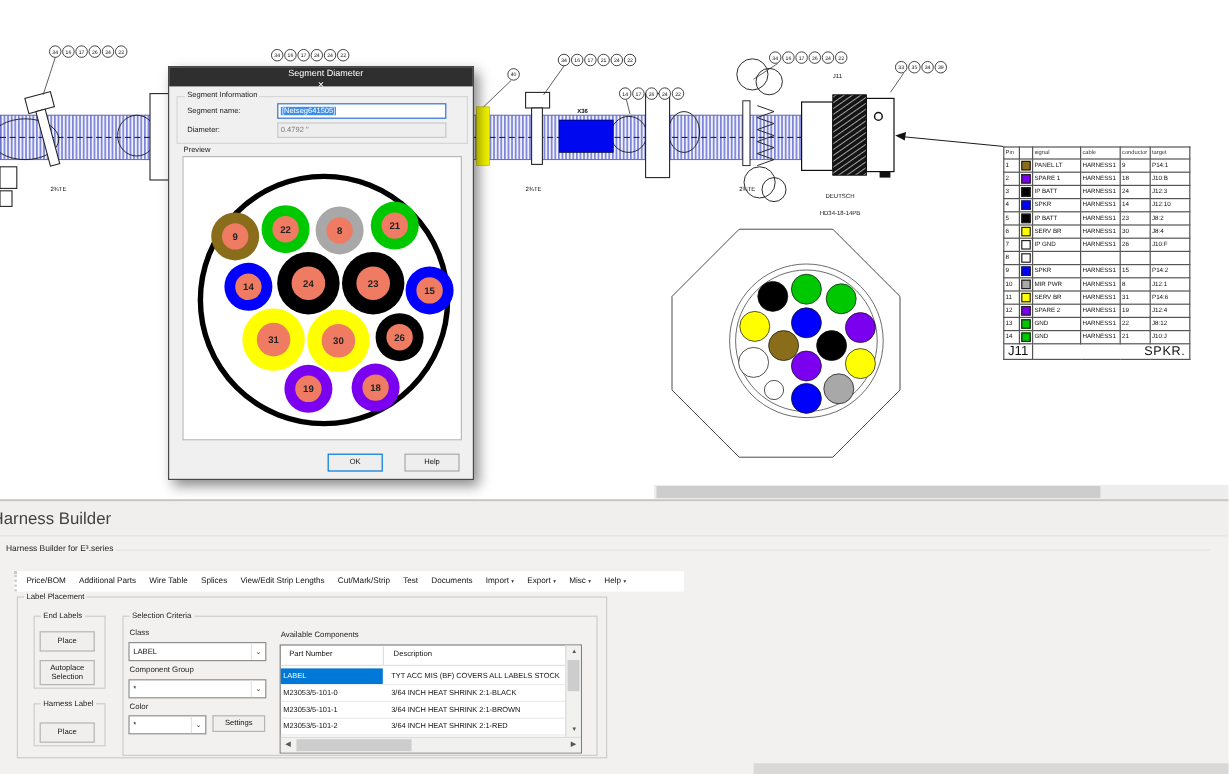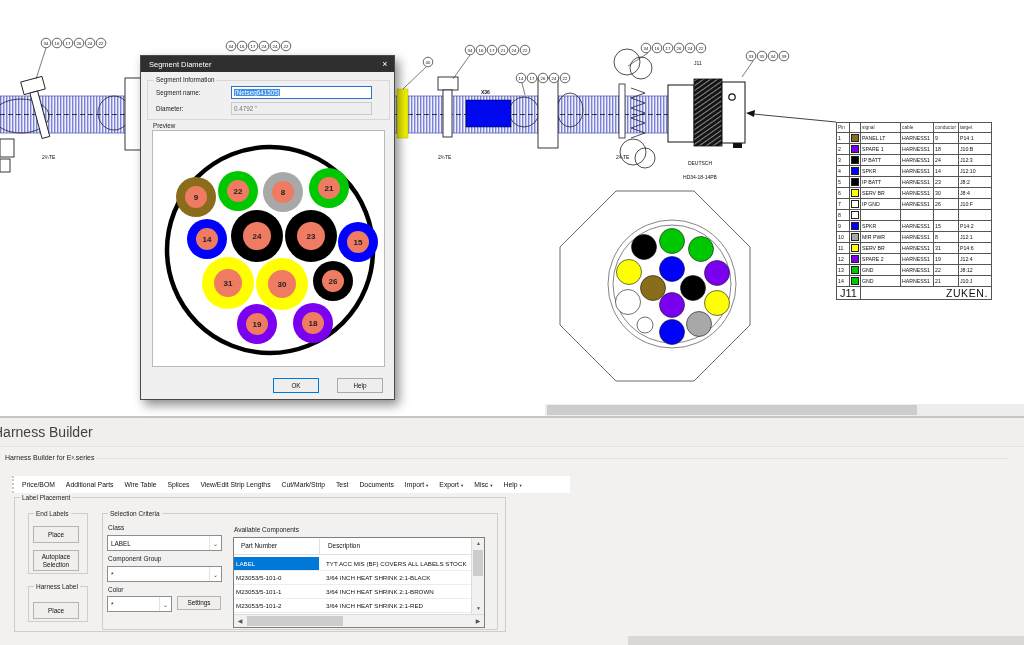--- a/index.html
+++ b/index.html
@@ -26,21 +26,21 @@
   #pintable th{font-size:4.8px;color:#333;height:10px;}
   .swatch{width:8px;height:8px;border:.7px solid #222;margin:0 auto;}
   .tbl-footer td{height:16px;}
   .j11{font-size:11px;color:#111;padding-left:3px !important;}
   .zuken{font-size:10.5px;font-weight:bold;letter-spacing:.6px;text-align:right !important;padding-right:3px !important;color:#111;}
 
   
   .dialog{position:absolute;left:140px;top:55px;width:255px;height:345px;background:#f0f0f0;
           border:1px solid #4a4a4a;box-shadow:4px 5px 10px rgba(0,0,0,.45);z-index:5;}
   .dlg-titlebar{position:absolute;left:0;top:0;width:100%;height:16px;background:#2f2f2f;color:#fff;
-                display:flex;align-items:center;}
+                display:flex;align-items:center;flex-direction:column;}
   .dlg-title{font-size:7.5px;padding-left:8px;flex:1;}
   .dlg-close{font-size:9px;width:18px;text-align:center;color:#fff;cursor:default;}
   .grpbox{position:absolute;border:1px solid #d7d7d7;}
   .grpbox-label{position:absolute;top:-5px;left:6px;background:#f0f0f0;font-size:6.3px;color:#222;padding:0 2px;line-height:1.4;}
   .dlg-lbl{position:absolute;font-size:6.3px;color:#222;}
   .dlg-input{position:absolute;height:13px;font-size:6.3px;display:flex;align-items:center;padding-left:2px;}
   .input-name{left:90px;top:30px;width:141px;background:#fff;border:1px solid #2f6fd0;}
   .input-name .sel{background:#3f8fe8;color:#fff;padding:0 1px;}
   .input-dia{left:90px;top:46px;width:141px;background:#eeeeee;border:1px solid #c9c9c9;color:#757575;}
   .preview-box{position:absolute;left:11px;top:74px;width:233px;height:237px;background:#fff;border:1px solid #b9b9b9;}
@@ -435,21 +435,21 @@
           </td>
           <td>GND</td>
           <td>HARNESS1</td>
           <td>21</td>
           <td>J10:J</td>
         </tr>
       </tbody>
     <tbody>
       <tr class="tbl-footer">
         <td colspan="2" class="j11">J11</td>
-        <td colspan="4" class="zuken">ZUKEN.</td>
+        <td colspan="4" class="zuken">SPKR.</td>
       </tr>
     </tbody>
   </table>
 
   <div class="dialog">
     <div class="dlg-titlebar">
       <span class="dlg-title">Segment Diameter</span>
       <span class="dlg-close">×</span>
     </div>
 

